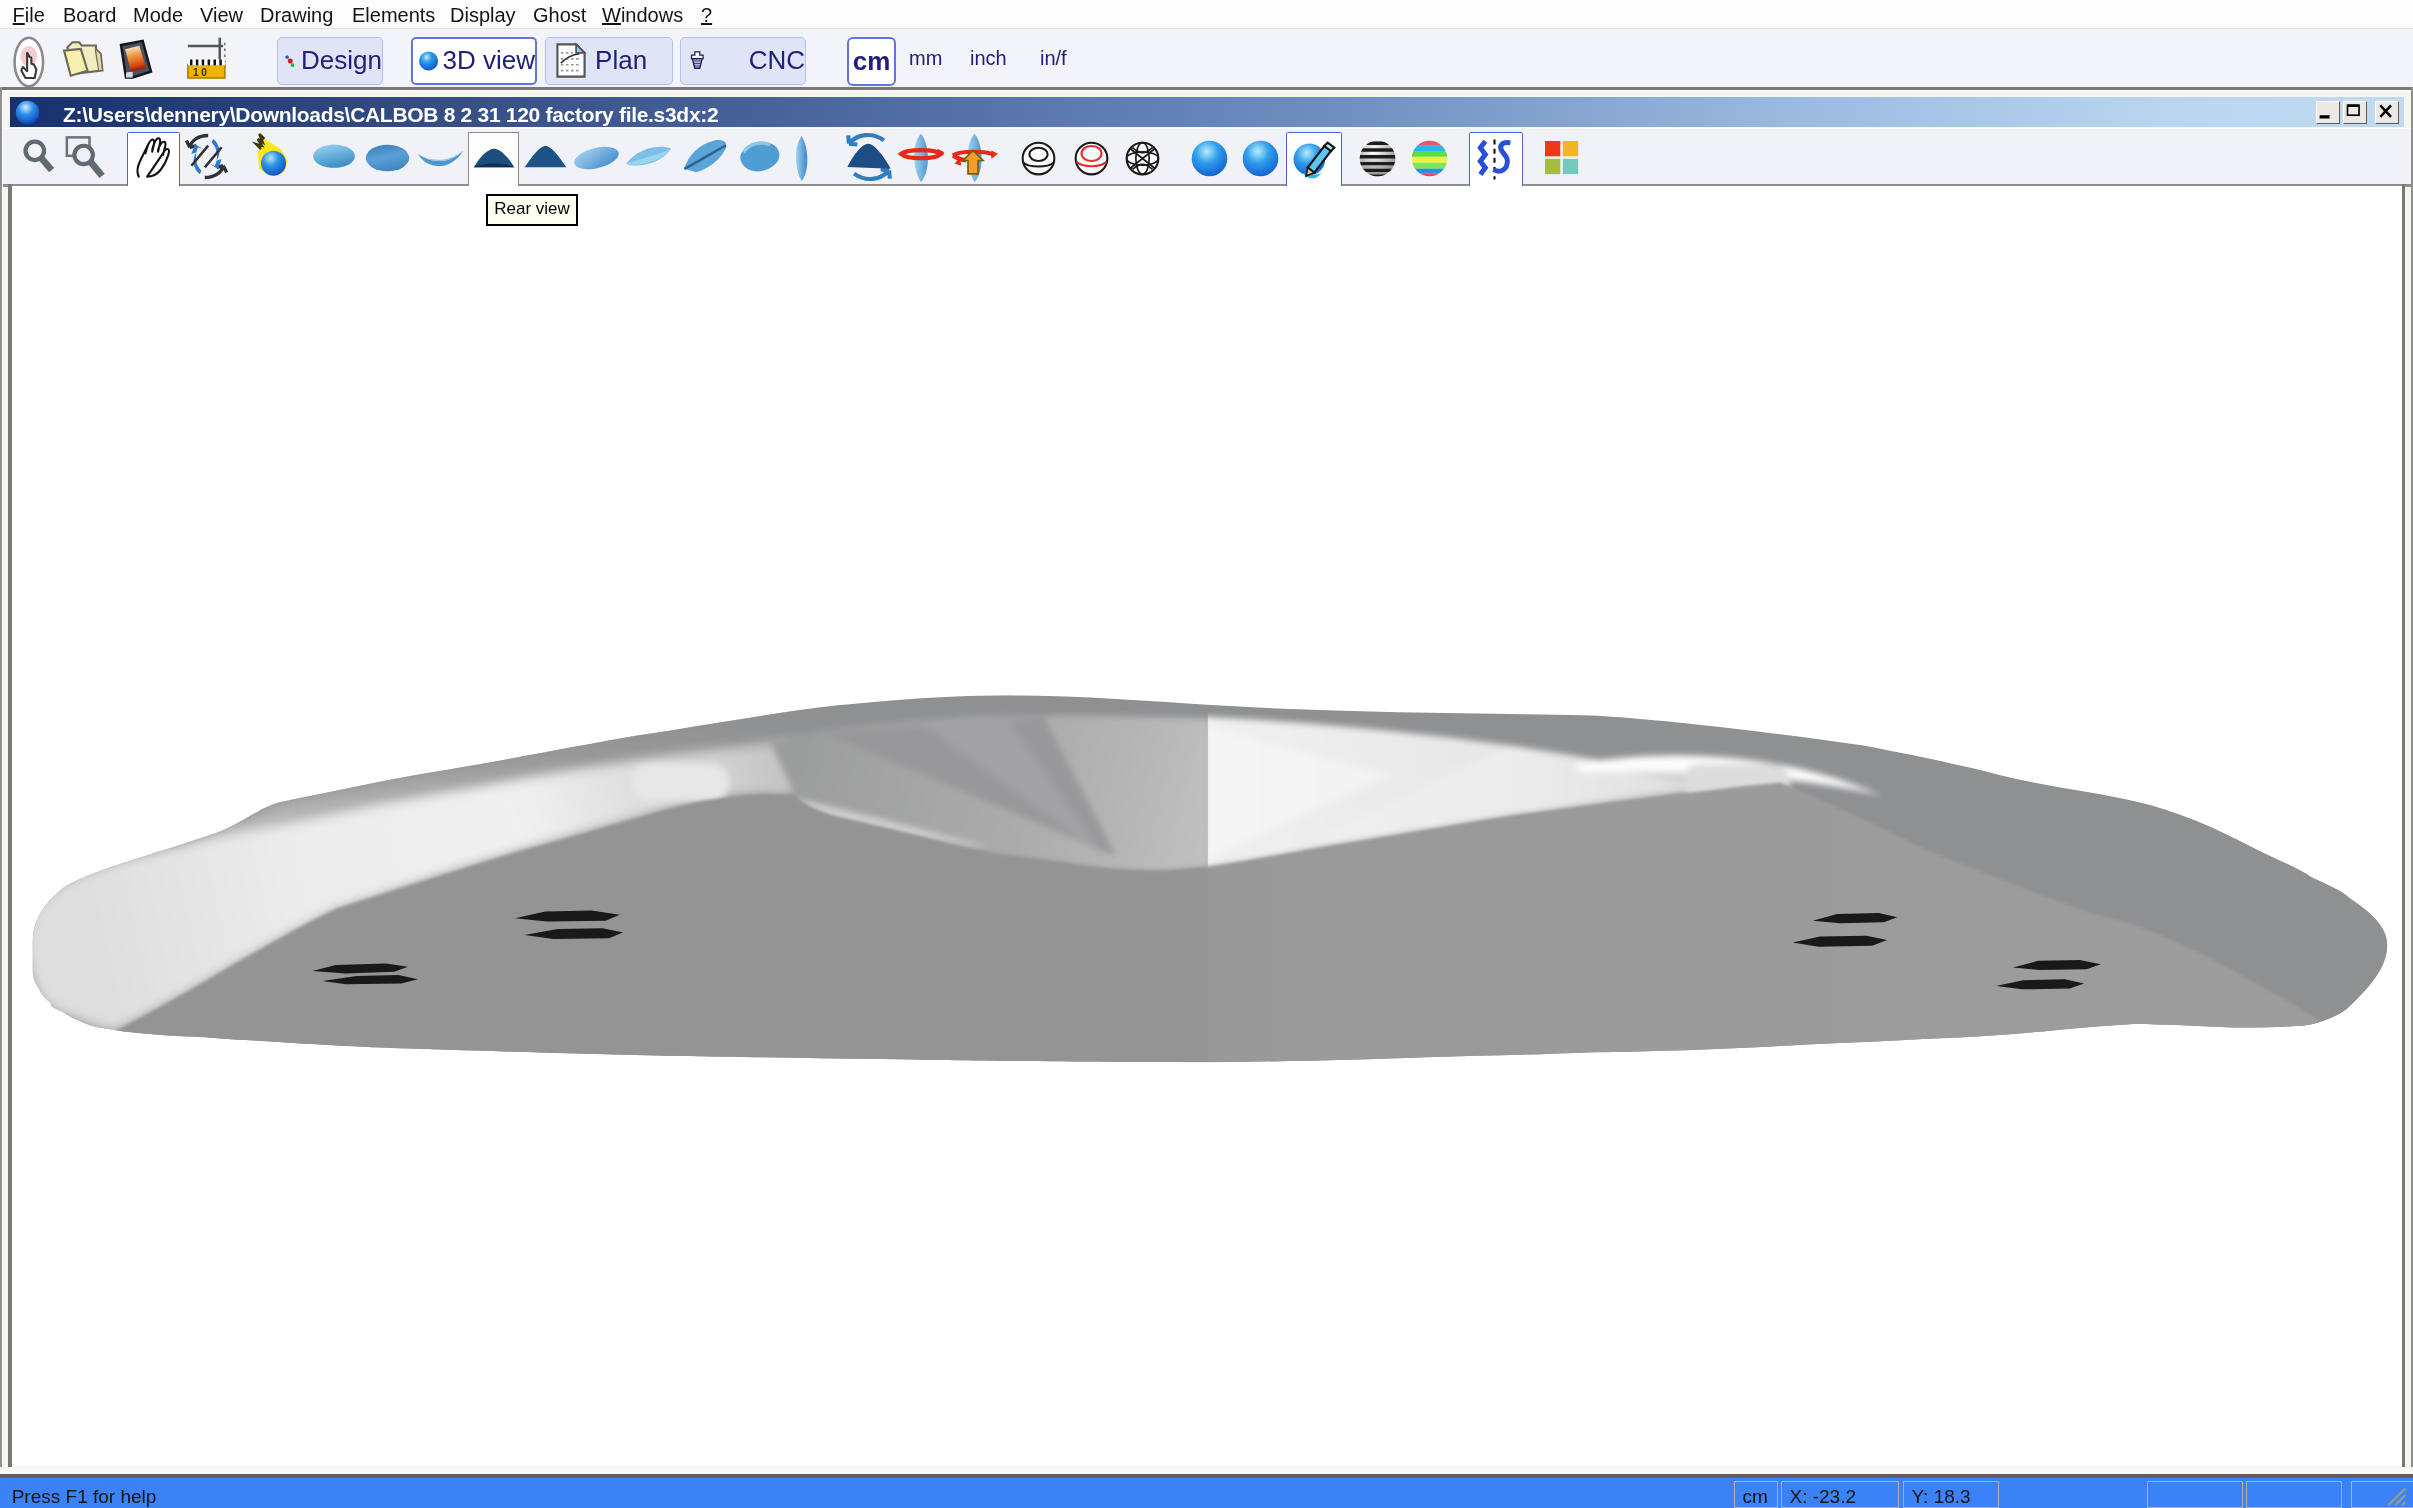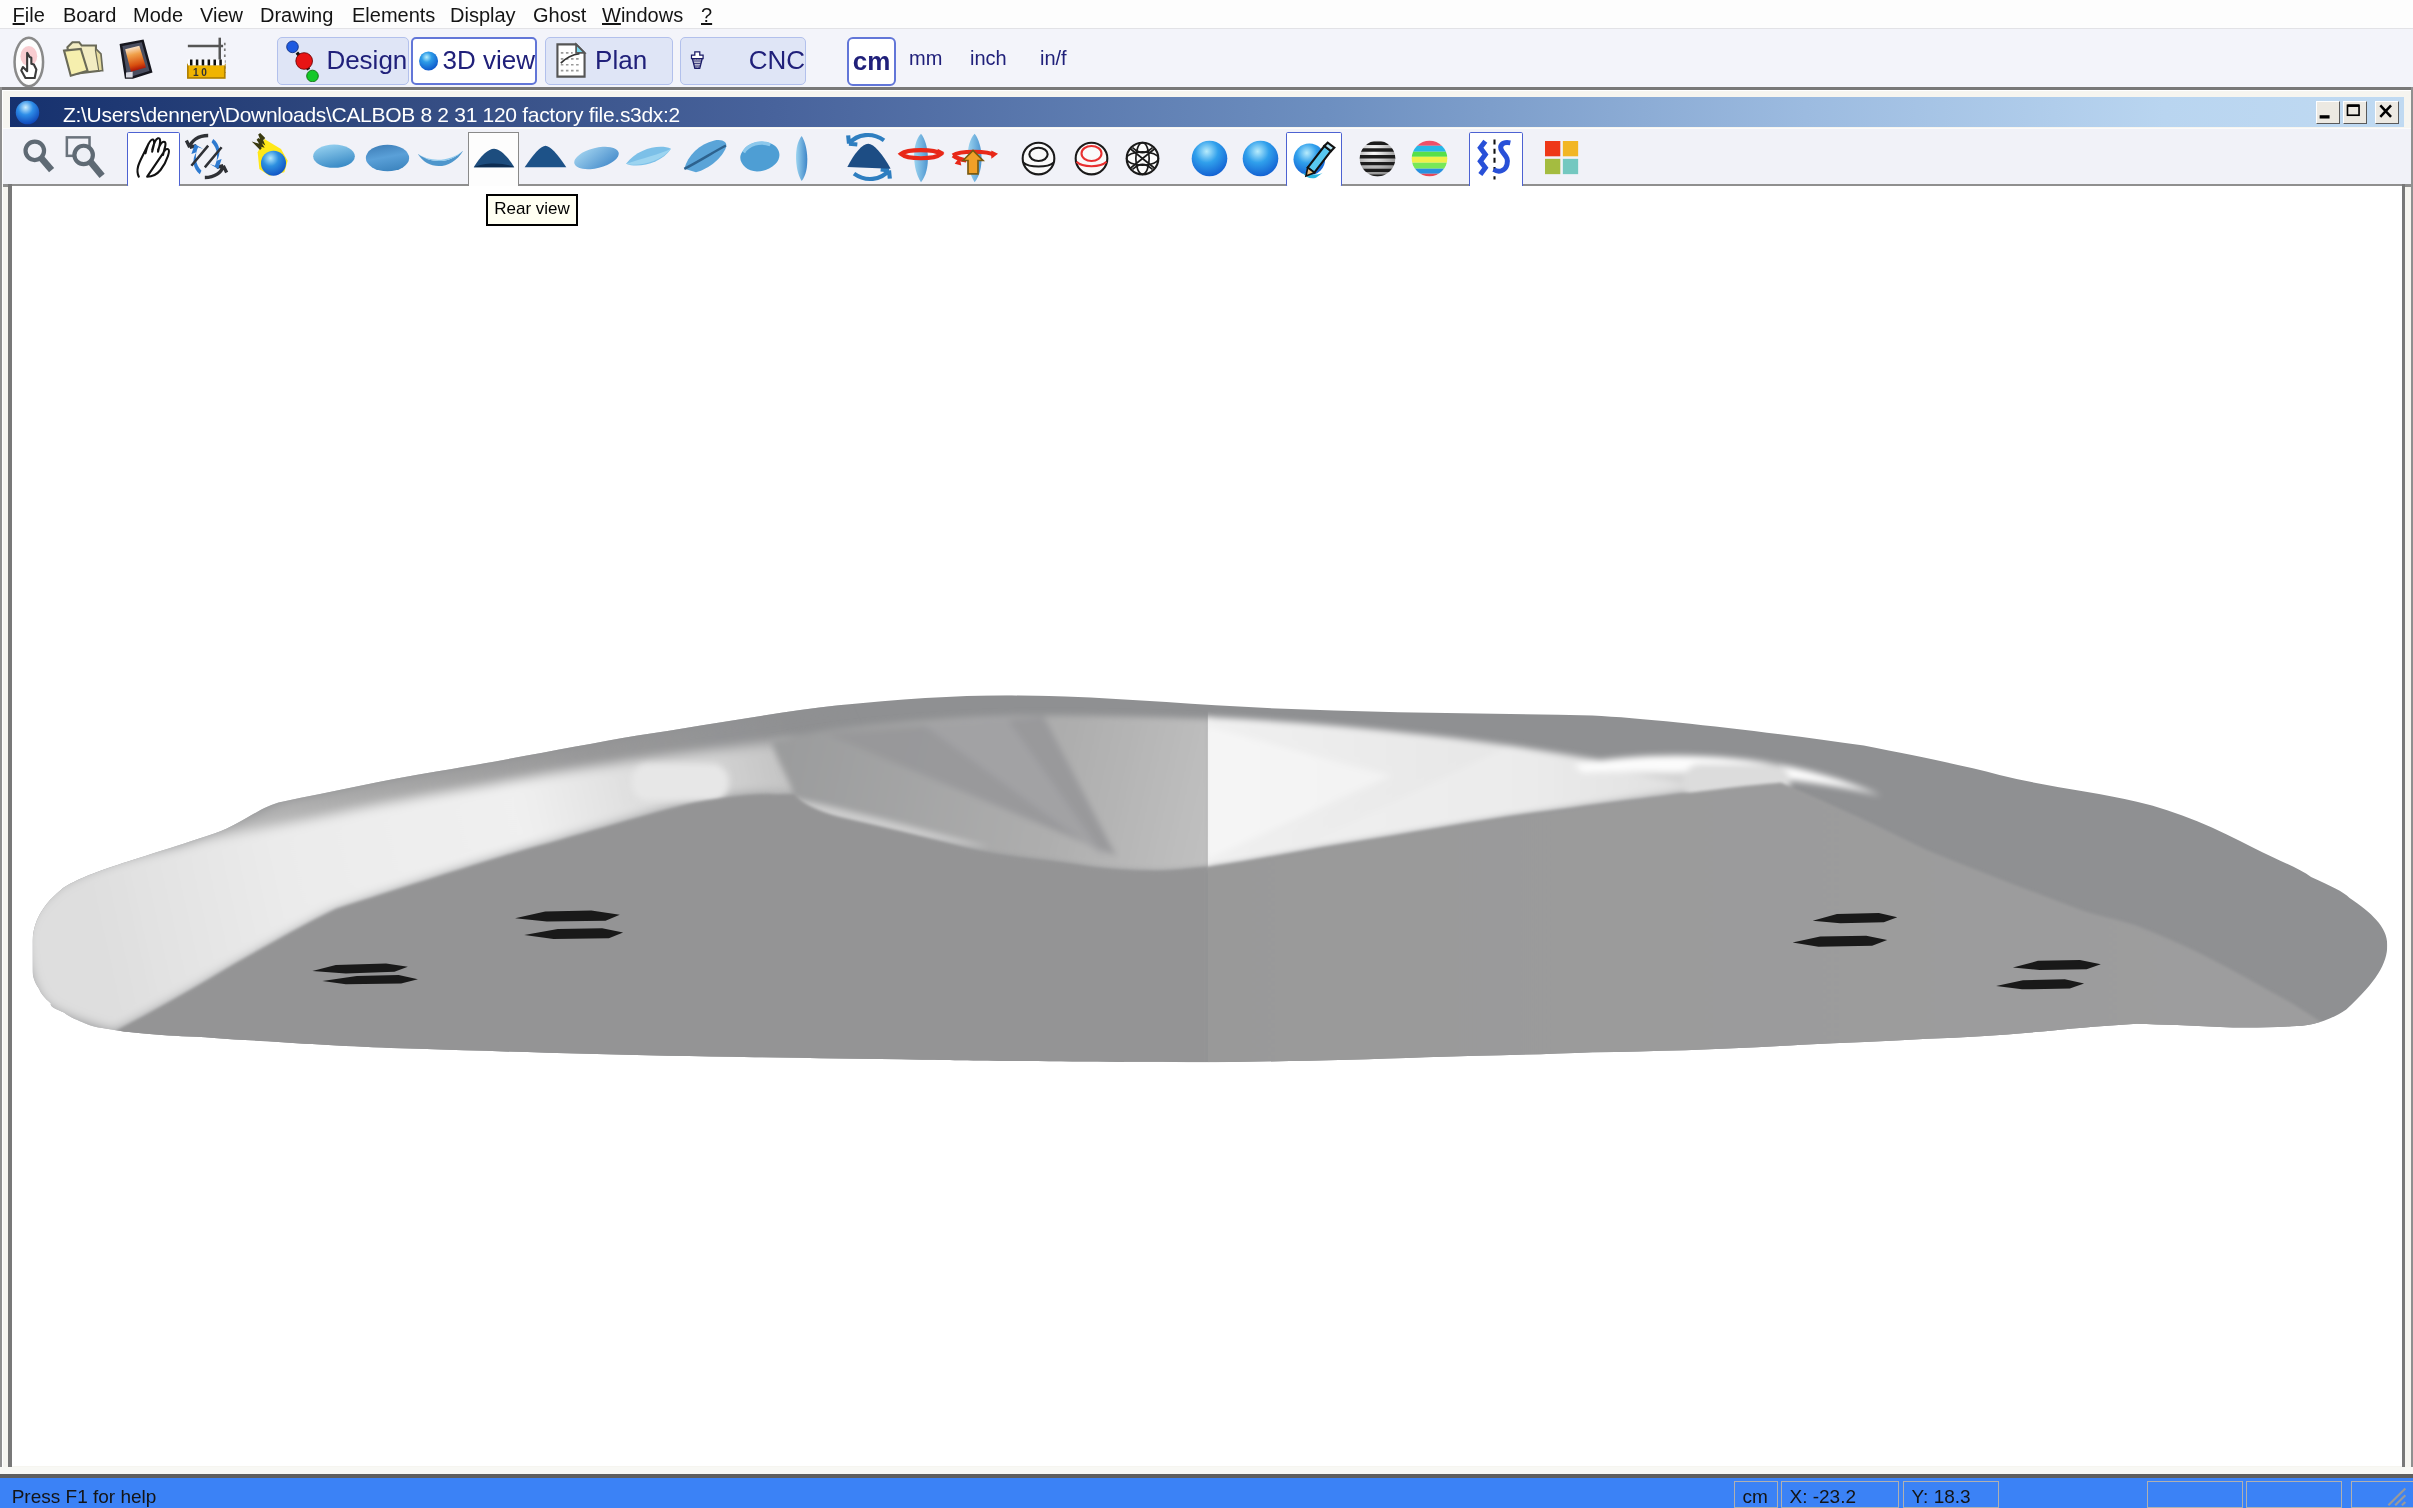--- a/index.html
+++ b/index.html
@@ -15,21 +15,21 @@
 display:flex;align-items:center;color:#20207a;font-size:26px;white-space:nowrap;box-sizing:border-box;}
 .tbtn.sel{background:#ffffff;border:2.5px solid #6276d8;}
 .unit{position:absolute;color:#20207a;font-size:20px;top:18.4px;}
 
 #mditop{left:0;top:87px;width:2413px;height:3.4px;background:#787878;}
 #mdileft{left:0;top:87px;width:1.7px;height:1391px;background:#909090;}
 #mdiright{left:2411px;top:87px;width:2.5px;height:1391px;background:#909090;}
 #winframe{left:2.5px;top:91px;width:2408px;height:1386px;background:#f6f5f0;}
 
 #titlebar{left:10px;top:97px;width:2394px;height:30px;color:#fff;}
-#titletext{left:63px;top:103px;font-size:21px;font-weight:normal;color:#fff;letter-spacing:-0.3px;}
+#titletext{left:63px;top:103px;font-size:21px;font-weight:bold;color:#fff;letter-spacing:-0.3px;}
 .wbtn{position:absolute;top:101px;width:24px;height:22.6px;background:#ece9e2;
 border-top:1.7px solid #fff;border-left:1.7px solid #fff;border-right:1.7px solid #5a5a5a;border-bottom:1.7px solid #5a5a5a;box-sizing:border-box;}
 
 #icontb{left:2.5px;top:128px;width:2408px;height:56px;background:#f1f2f8;border-top:1.7px solid #fbfbfb;}
 #icontbline{left:2.5px;top:184px;width:2408px;height:2.5px;background:#8f8f8f;}
 .icon{position:absolute;top:132px;}
 .selbox{position:absolute;border:1.7px solid #4d62d2;background:#fff;border-radius:1.7px;}
 .pressbox{position:absolute;border:0.8px solid #8a8a8a;background:#fdfdfd;}
 
 #canvas{left:11.7px;top:186px;width:2390px;height:1280px;background:#ffffff;}
@@ -95,21 +95,21 @@
         <line x1="6" y1="28" x2="6" y2="35"></line>
           <line x1="13" y1="28" x2="13" y2="35"></line>
         <line x1="20" y1="28" x2="20" y2="35"></line>
           <line x1="27" y1="28" x2="27" y2="35"></line>
         <line x1="34" y1="28" x2="34" y2="35"></line>
           <line x1="41" y1="28" x2="41" y2="35"></line>
       </g>
       <text x="8" y="48" font-size="12" font-weight="bold" fill="#333" font-family="Liberation Sans">1 0</text>
     </svg>
 
-    <div class="tbtn" style="left:277px;width:132px;">
+    <div class="tbtn" style="left:277px;width:106px;">
       <svg style="margin-left:6.7px" width="35" height="42" viewBox="0 0 42 50">
         <line x1="9" y1="9" x2="22" y2="24" stroke="#111" stroke-width="4" stroke-dasharray="5 3"></line>
         <line x1="22" y1="24" x2="32" y2="42" stroke="#111" stroke-width="4" stroke-dasharray="5 3"></line>
         <circle cx="9" cy="8" r="7" fill="#1e5ae0" stroke="#0a2a80" stroke-width="1"></circle>
         <circle cx="23" cy="25" r="10" fill="#e81414" stroke="#600" stroke-width="1"></circle>
         <circle cx="33" cy="43" r="7" fill="#14c828" stroke="#060" stroke-width="1"></circle>
       </svg>
       <span style="margin-left:6.7px">Design</span>
     </div>
     <div class="tbtn sel" style="left:411px;width:126px;">

